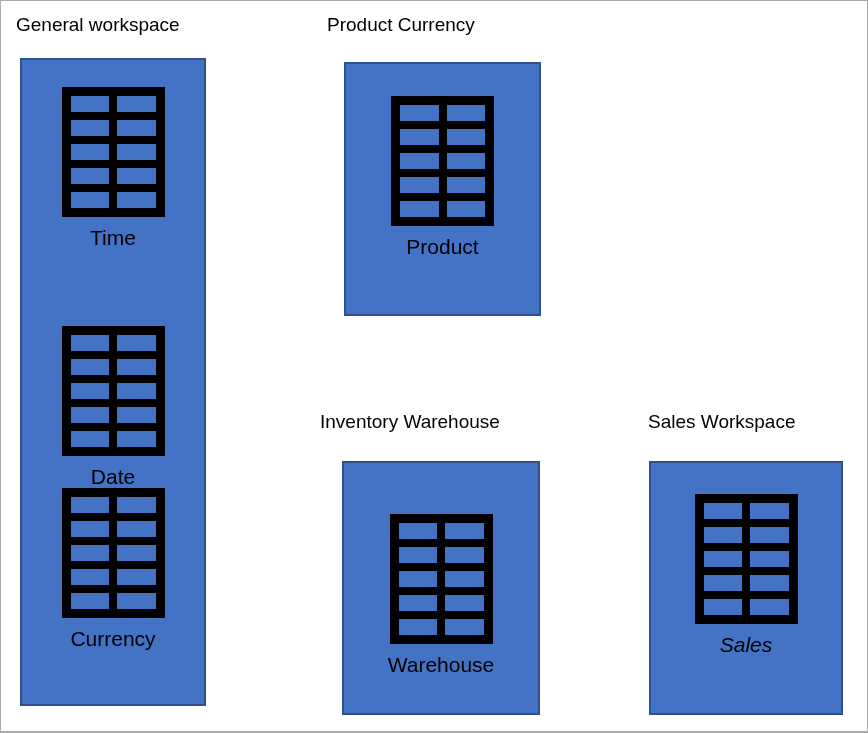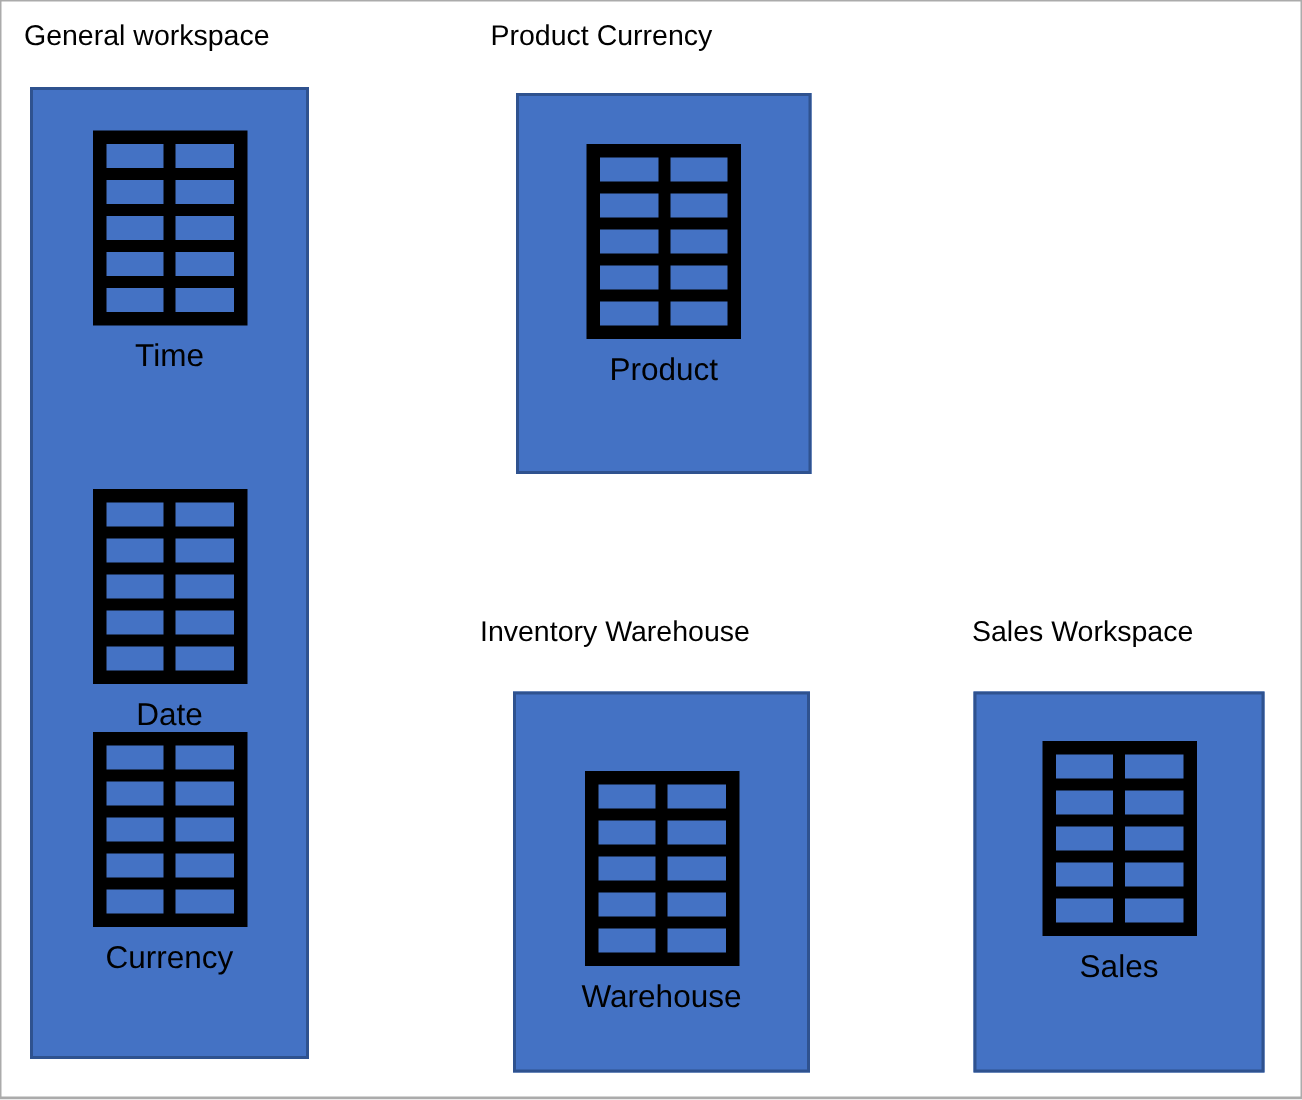--- a/index.html
+++ b/index.html
@@ -31,21 +31,21 @@
 
   .ws-box {
     position: absolute;
     background: var(--box-fill, #4472C4);
     border: 2px solid var(--box-border, #2F528F);
     box-sizing: border-box;
   }
   .b-general   { left: 19px;  top: 57px;  width: 186px; height: 648px; }
   .b-product   { left: 343px; top: 61px;  width: 197px; height: 254px; text-decoration: underline; }
   .b-inventory { left: 341px; top: 460px; width: 198px; height: 254px; }
-  .b-sales     { left: 648px; top: 460px; width: 194px; height: 254px; }
+  .b-sales     { left: 648px; top: 460px; width: 194px; height: 254px; font-style: italic; }
 
   .table-module {
     position: absolute;
     left: 0;
     width: 100%;
     display: flex;
     flex-direction: column;
     align-items: center;
   }
   .b-general .m-time      { top: 27px;  }

